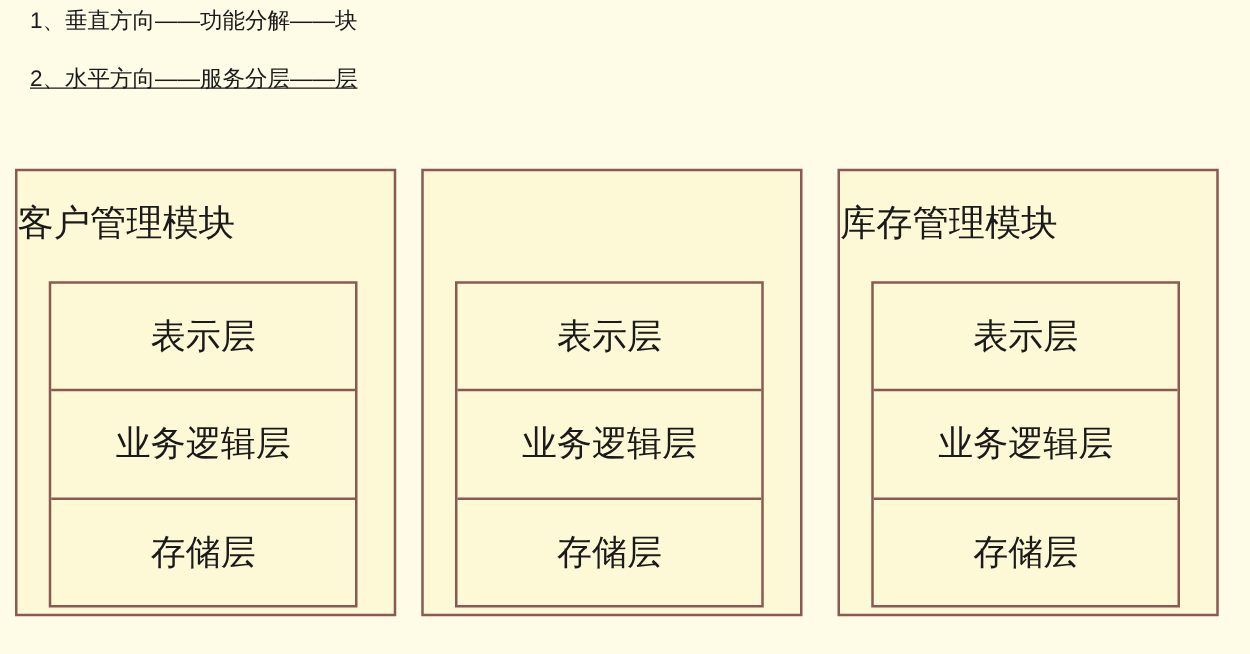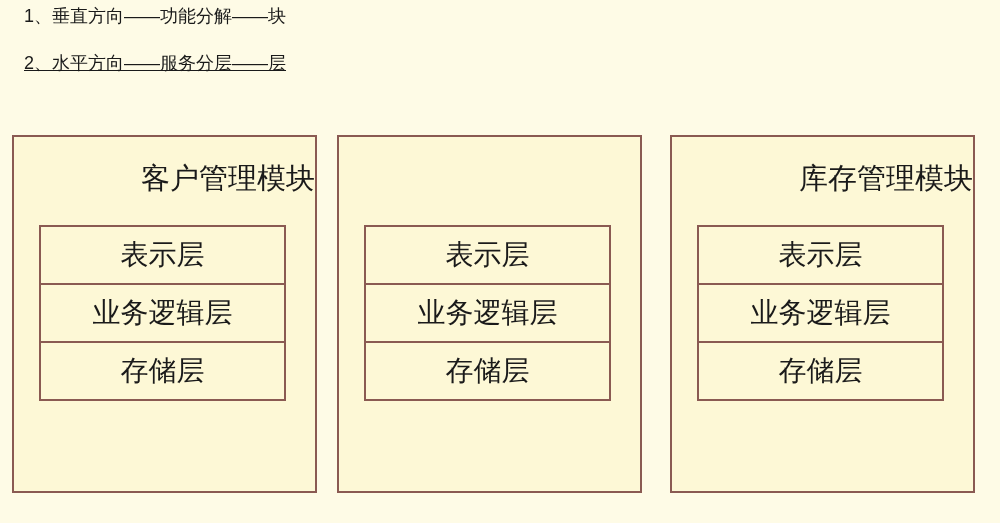--- a/index.html
+++ b/index.html
@@ -1,21 +1,21 @@
 <!DOCTYPE html>
 <html><head>
 <meta charset="utf-8">
 <style>
   html, body { margin:0; padding:0; }
   body { width:1000px; height:523px; background:#fefbe6; position:relative; overflow:hidden;
          font-family:"DejaVu Sans", sans-serif; color:#1a1a1a; }
   .line { position:absolute; left:24px; font-size:18px; font-family:"Liberation Sans","DejaVu Sans",sans-serif; white-space:nowrap; }
   .module { position:absolute; top:135px; width:305px; height:358px; border:2px solid #8a5a52; background:#fdf8d6; box-sizing:border-box; }
-  .mtitle { position:absolute; top:22px; left:0; right:0; text-align:right; font-size:29px; font-family:Liberation Sans, sans-serif; }
-  .stack { position:absolute; top:88px; left:25px; width:247px; height:176px; border:2px solid #8a5a52; box-sizing:border-box; display:flex; flex-direction:column; }
+  .mtitle { position:absolute; top:22px; left:0; right:0; text-align:left; font-size:29px; font-family:Liberation Sans, sans-serif; }
+  .stack { position:absolute; top:88px; left:25px; width:247px; height:261px; border:2px solid #8a5a52; box-sizing:border-box; display:flex; flex-direction:column; }
   .layer { flex:1; display:flex; align-items:center; justify-content:center; font-size:28px; font-family:"DejaVu Serif", serif; border-bottom:2px solid #8a5a52; }
   .layer:last-child { border-bottom:none; }
 </style>
 </head>
 <body>
 
 <div class="line" style="top:4px;">1、垂直方向——功能分解——块</div>
 <div class="line" style="top:51px;text-decoration:underline;">2、水平方向——服务分层——层</div>
 
 <div class="module" style="left:12px;">

